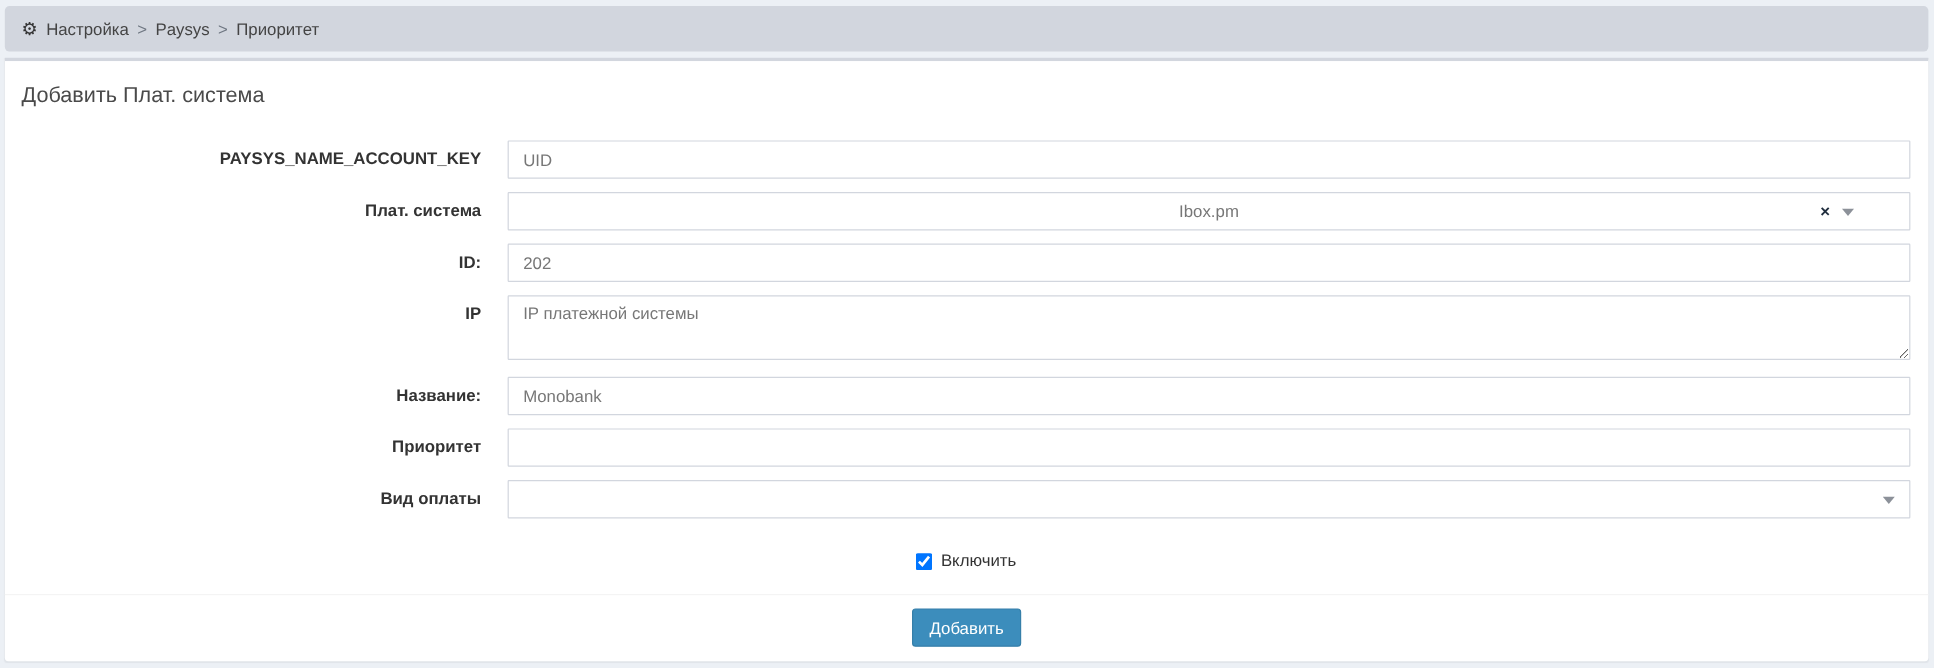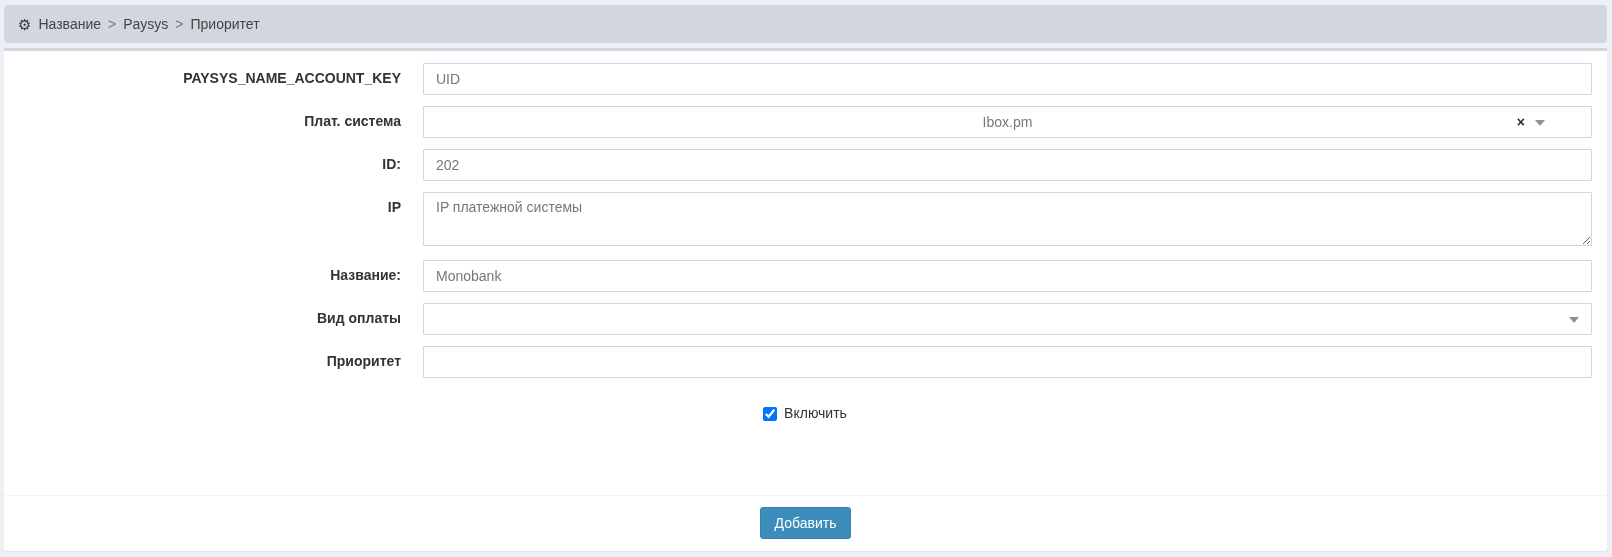--- a/index.html
+++ b/index.html
@@ -164,28 +164,29 @@
     cursor: pointer;
   }
 </style>
 </head>
 <body>
 
 <div class="page">
 
   <div class="breadcrumb-bar">
     <span class="gear">⚙</span>
-    <a class="breadcrumb-link">Название</a>
+    <a class="breadcrumb-link">Настройка</a>
     <span class="breadcrumb-sep">&gt;</span>
     <a class="breadcrumb-link">Paysys</a>
     <span class="breadcrumb-sep">&gt;</span>
     <a class="breadcrumb-link">Приоритет</a>
   </div>
 
   <div class="panel">
+    <h1 class="panel-title">Добавить Плат. система</h1>
 
     <div class="form-row">
       <div class="col-label">PAYSYS_NAME_ACCOUNT_KEY</div>
       <div class="col-input">
         <input type="text" class="text-input" value="UID" style="">
       </div>
     </div>
 
     <div class="form-row">
       <div class="col-label">Плат. система</div>
@@ -213,36 +214,36 @@
     </div>
 
     <div class="form-row">
       <div class="col-label">Название:</div>
       <div class="col-input">
         <input type="text" class="text-input" value="Monobank" style="">
       </div>
     </div>
 
     <div class="form-row">
+      <div class="col-label">Приоритет</div>
+      <div class="col-input">
+        <input type="text" class="text-input" value="" style="">
+      </div>
+    </div>
+
+    <div class="form-row">
       <div class="col-label">Вид оплаты</div>
       <div class="col-input">
         <div class="select-box">
           <span class="select-value"></span>
           <span class="caret edge"></span>
         </div>
       </div>
     </div>
 
-    <div class="form-row">
-      <div class="col-label">Приоритет</div>
-      <div class="col-input">
-        <input type="text" class="text-input" value="" style="">
-      </div>
-    </div>
-
     <div class="checkbox-row">
       <input type="checkbox" id="enable-cb" checked="" style="">
       <label for="enable-cb">Включить</label>
     </div>
 
     <div class="panel-footer">
       <button class="btn-primary">Добавить</button>
     </div>
   </div>
 

